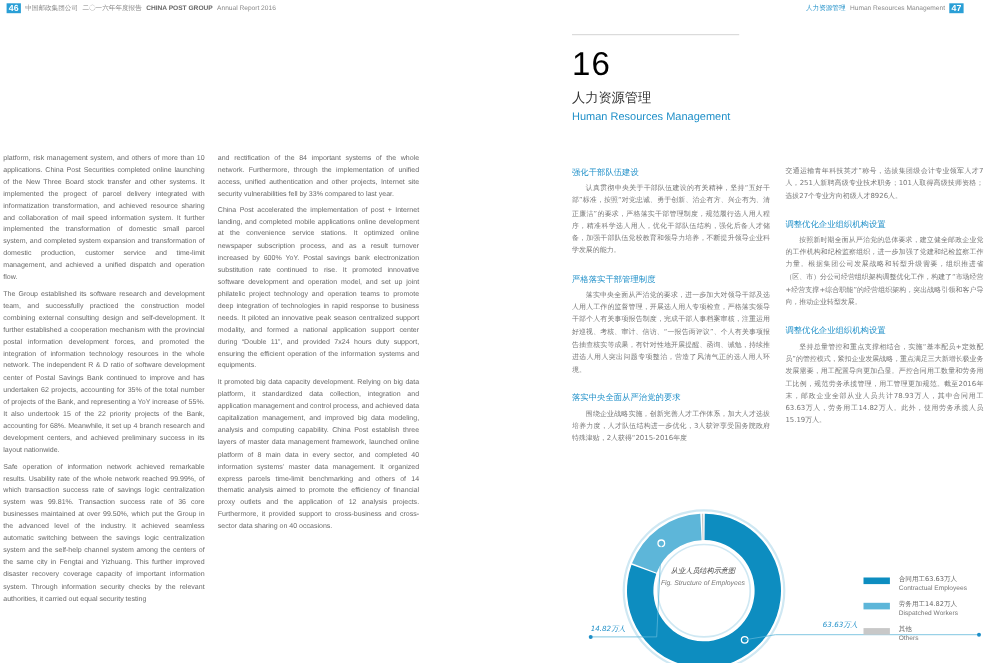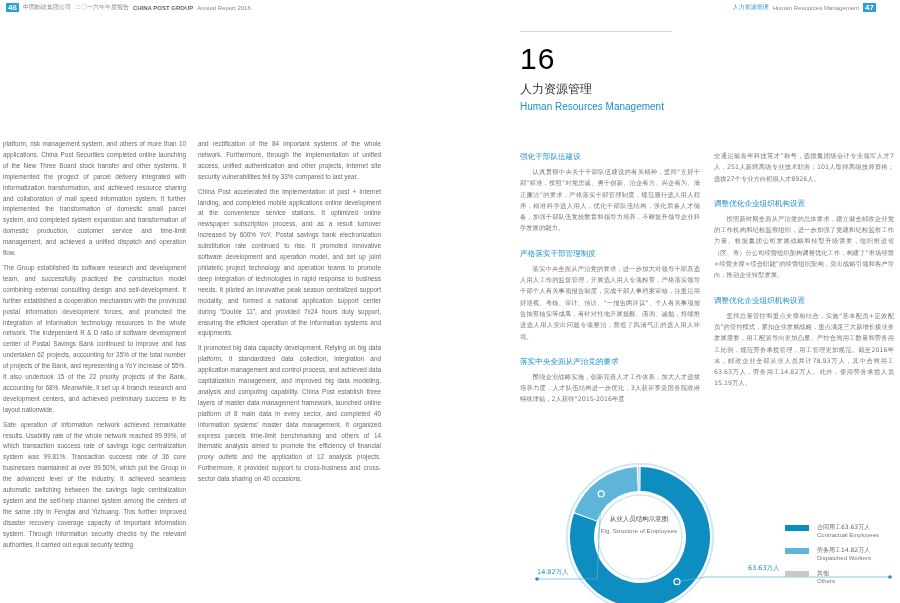--- a/index.html
+++ b/index.html
@@ -22,21 +22,21 @@
   .col1 { left: 3px; top: 139px; width: 183px; }
   .col2 { left: 198px; top: 139px; width: 183px; }
 
   .cncol { position: absolute; font-size: 6.3px; line-height: 11.3px; color: #777; text-align: justify; font-family: "DejaVu Sans", sans-serif; }
   .cncol h3 { font-size: 7.6px; color: #1e8fc8; font-weight: normal; margin-bottom: 4px; line-height: 11px; margin-top: 12px; }
   .cncol p { text-indent: 2em; margin-bottom: 14px; }
   .cncol p.cont { text-indent: 0; }
   .col3 { left: 520px; top: 139px; width: 180px; }
   .col4 { left: 714px; top: 150px; width: 180px; }
 
-  .chart { position: absolute; left: 520px; top: 450px; width: 380px; height: 153px; }
+  .chart { position: absolute; left: 520px; top: 450px; width: 380px; height: 153px; font-style: italic; }
   .chart svg { position: absolute; left: 0; top: 0; }
   .chart-center { position: absolute; left: 79px; top: 65px; width: 80px; text-align: center; }
   .chart-center .cn { font-size: 6.5px; color: #444; font-family: "DejaVu Sans", sans-serif; }
   .chart-center .en { font-size: 6.2px; color: #777; line-height: 8px; margin-top: 3px; }
   .callout { position: absolute; font-size: 6.5px; color: #1e8fc8; font-family: "DejaVu Sans", sans-serif; text-align: center; }
   .legend { position: absolute; left: 785px; top: 523px; }
   .legend-item { display: flex; align-items: flex-start; margin-bottom: 6px; }
   .legend-swatch { width: 24px; height: 6px; margin-top: 2px; margin-right: 8px; }
   .legend-text .cn { font-size: 6px; color: #666; font-family: "DejaVu Sans", sans-serif; line-height: 8px; }
   .legend-text .en { font-size: 6px; color: #777; line-height: 9px; }

